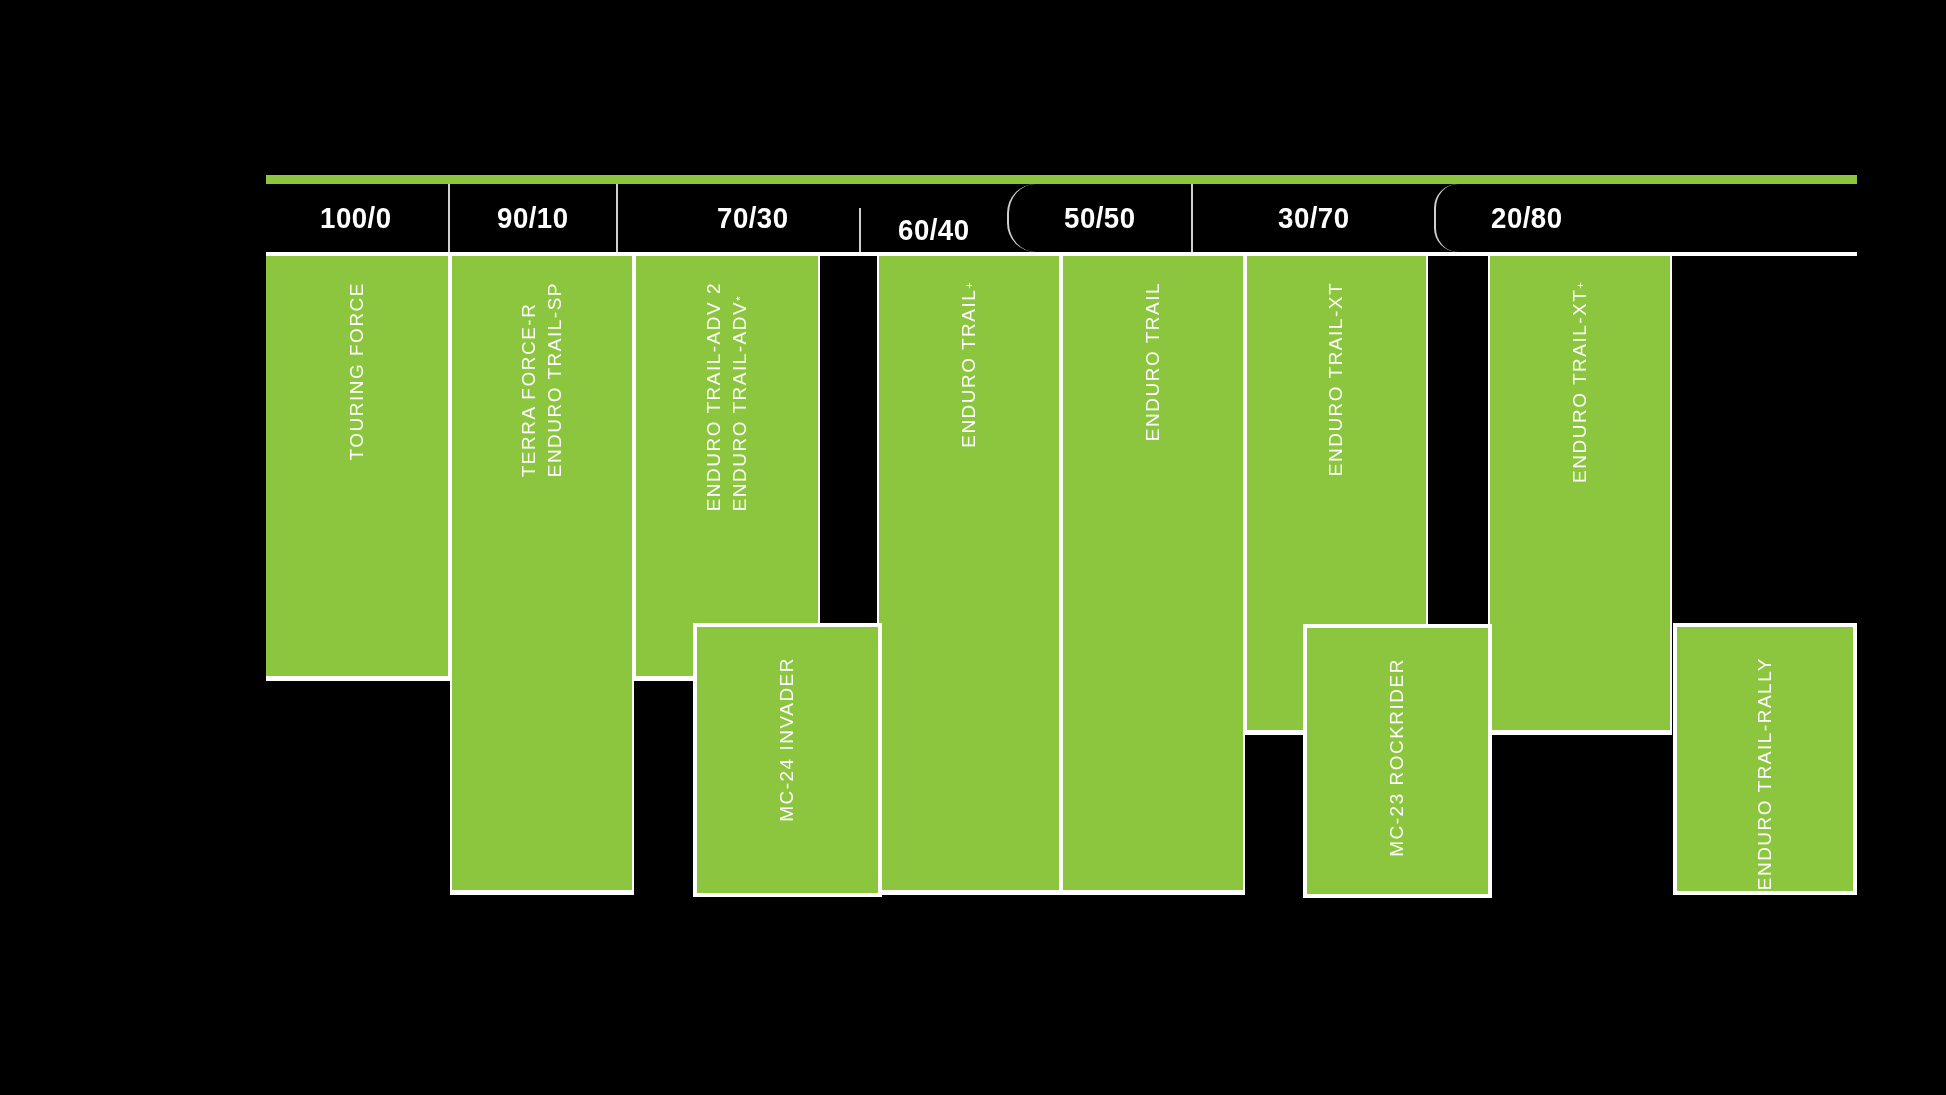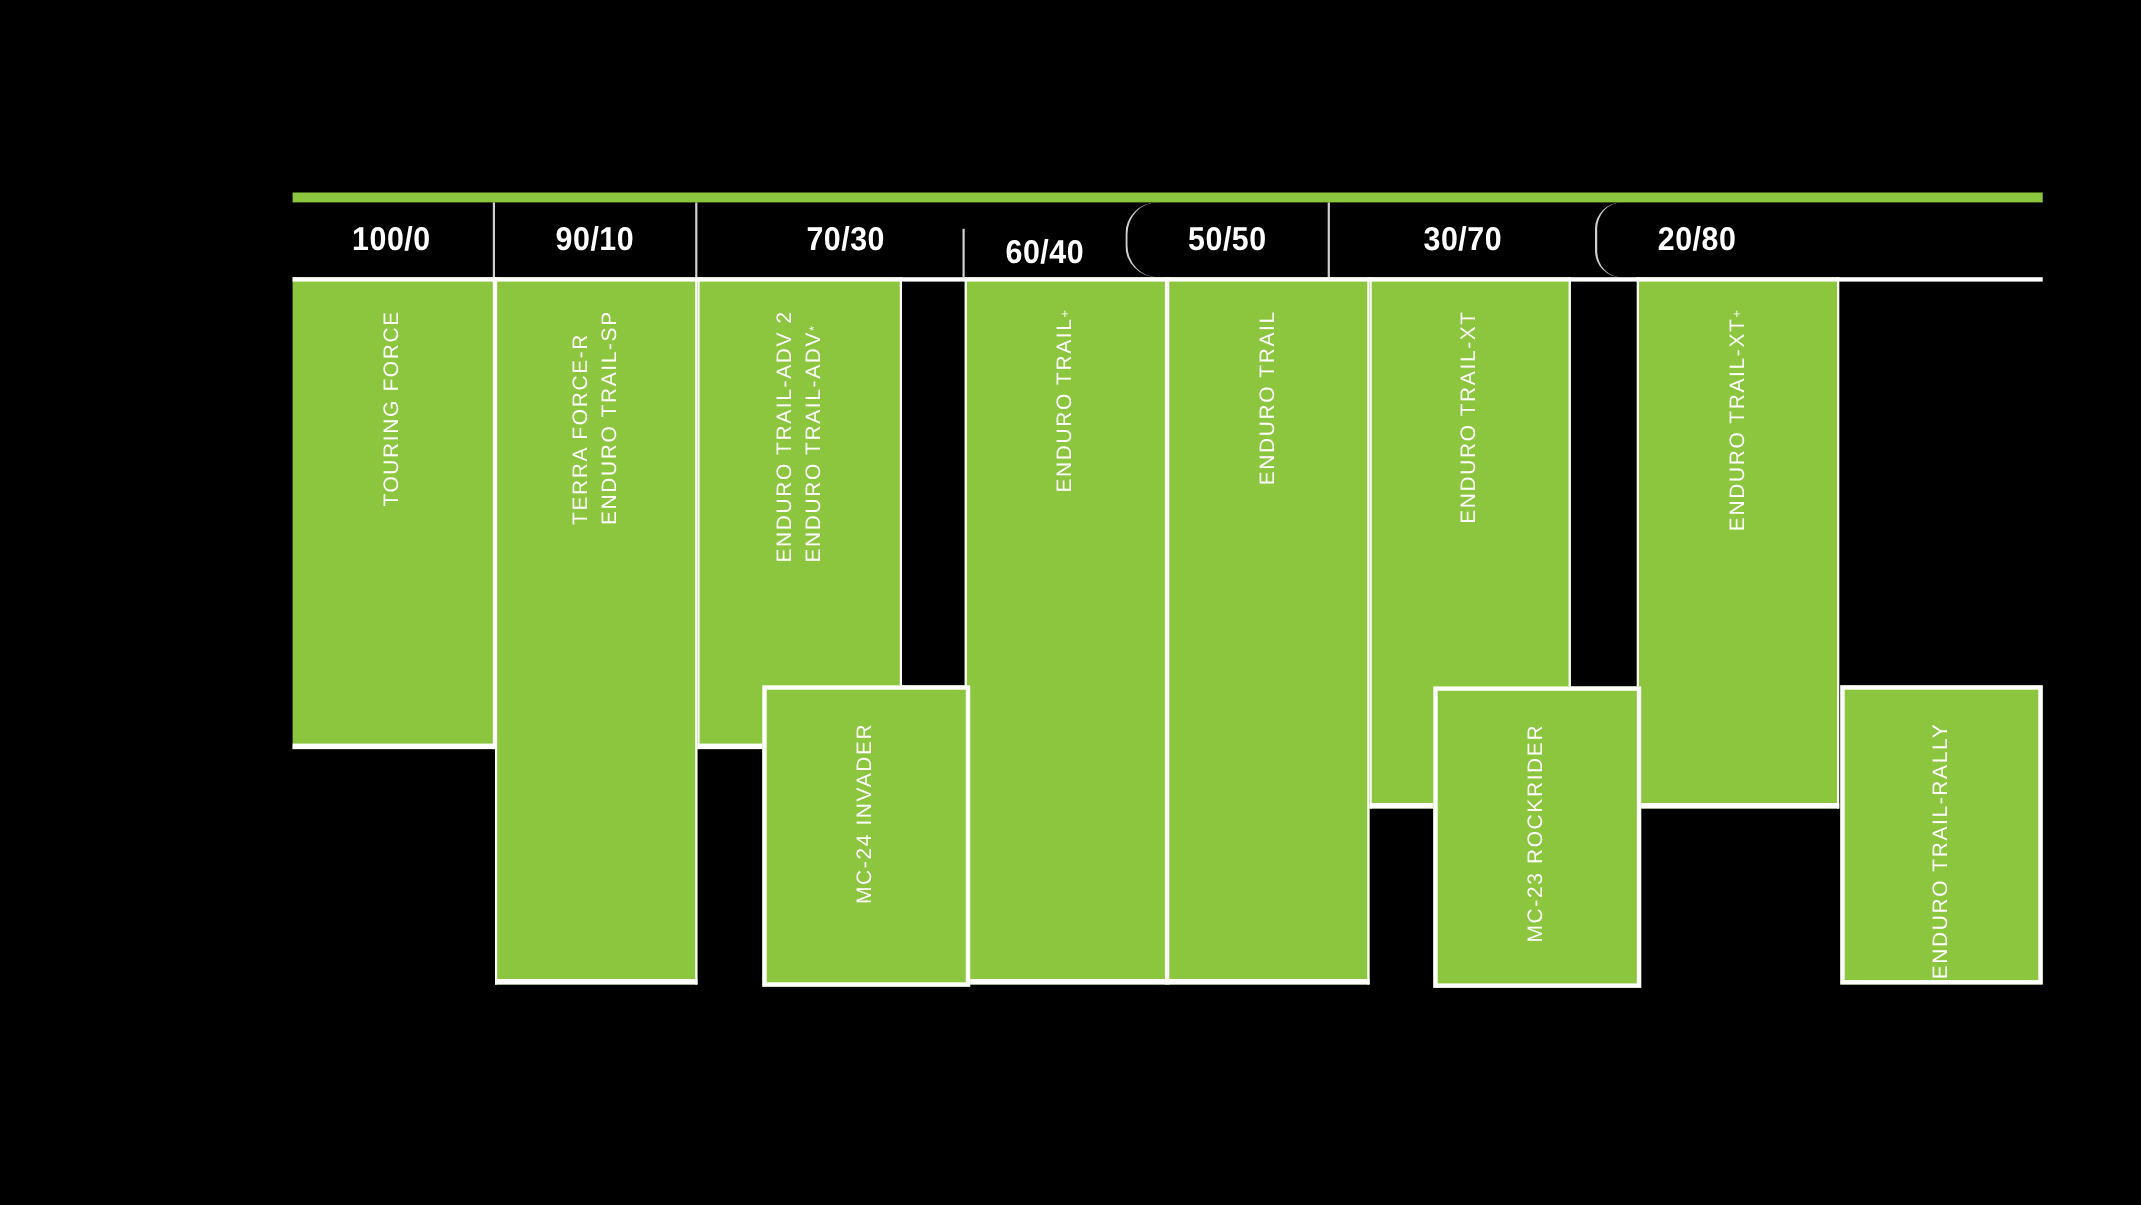--- a/index.html
+++ b/index.html
@@ -28,21 +28,21 @@
 </style>
 </head>
 <body>
 
 <div id="canvas">
   <div id="accent-bar" style="left: 266px; top: 175px; width: 1591px; height: 9px; background: rgb(140, 198, 63);"></div>
   <div id="header-row" style="left: 264px; top: 184px; width: 1591px; height: 68px;">
       <div class="header-cell" style="width: 184px;">
         <span class="header-label" style="color: rgb(255, 255, 255);">100/0</span>
       </div>
-      <div class="header-cell" style="width: 184px;">
+      <div class="header-cell" style="width: 168px;">
         <span class="header-label" style="color: rgb(255, 255, 255);">90/10</span>
       </div>
       <div class="header-cell" style="width: 243px; padding-left: 29px;">
         <span class="header-label" style="color: rgb(255, 255, 255);">70/30</span>
       </div>
       <div class="header-cell" style="width: 148px; margin-top: 24px;">
         <span class="header-label" style="color: rgb(255, 255, 255);">60/40</span>
       </div>
       <div class="header-cell" style="width: 184px; border-radius: 29px;">
         <span class="header-label" style="color: rgb(255, 255, 255);">50/50</span>

